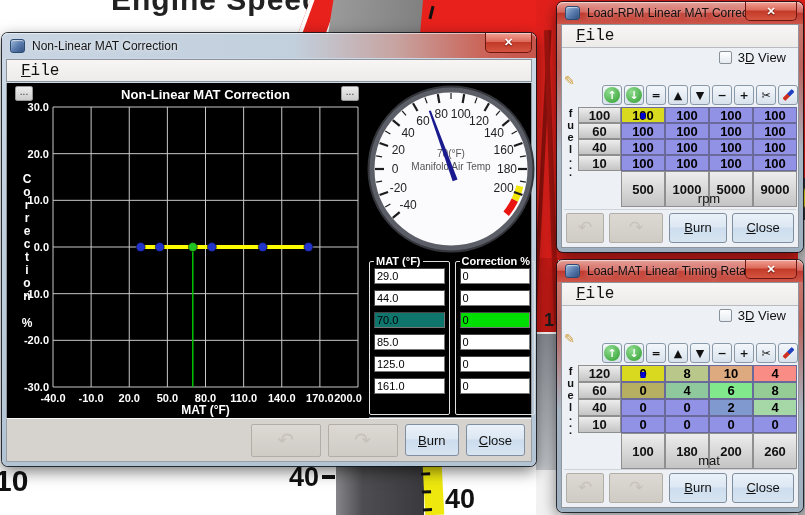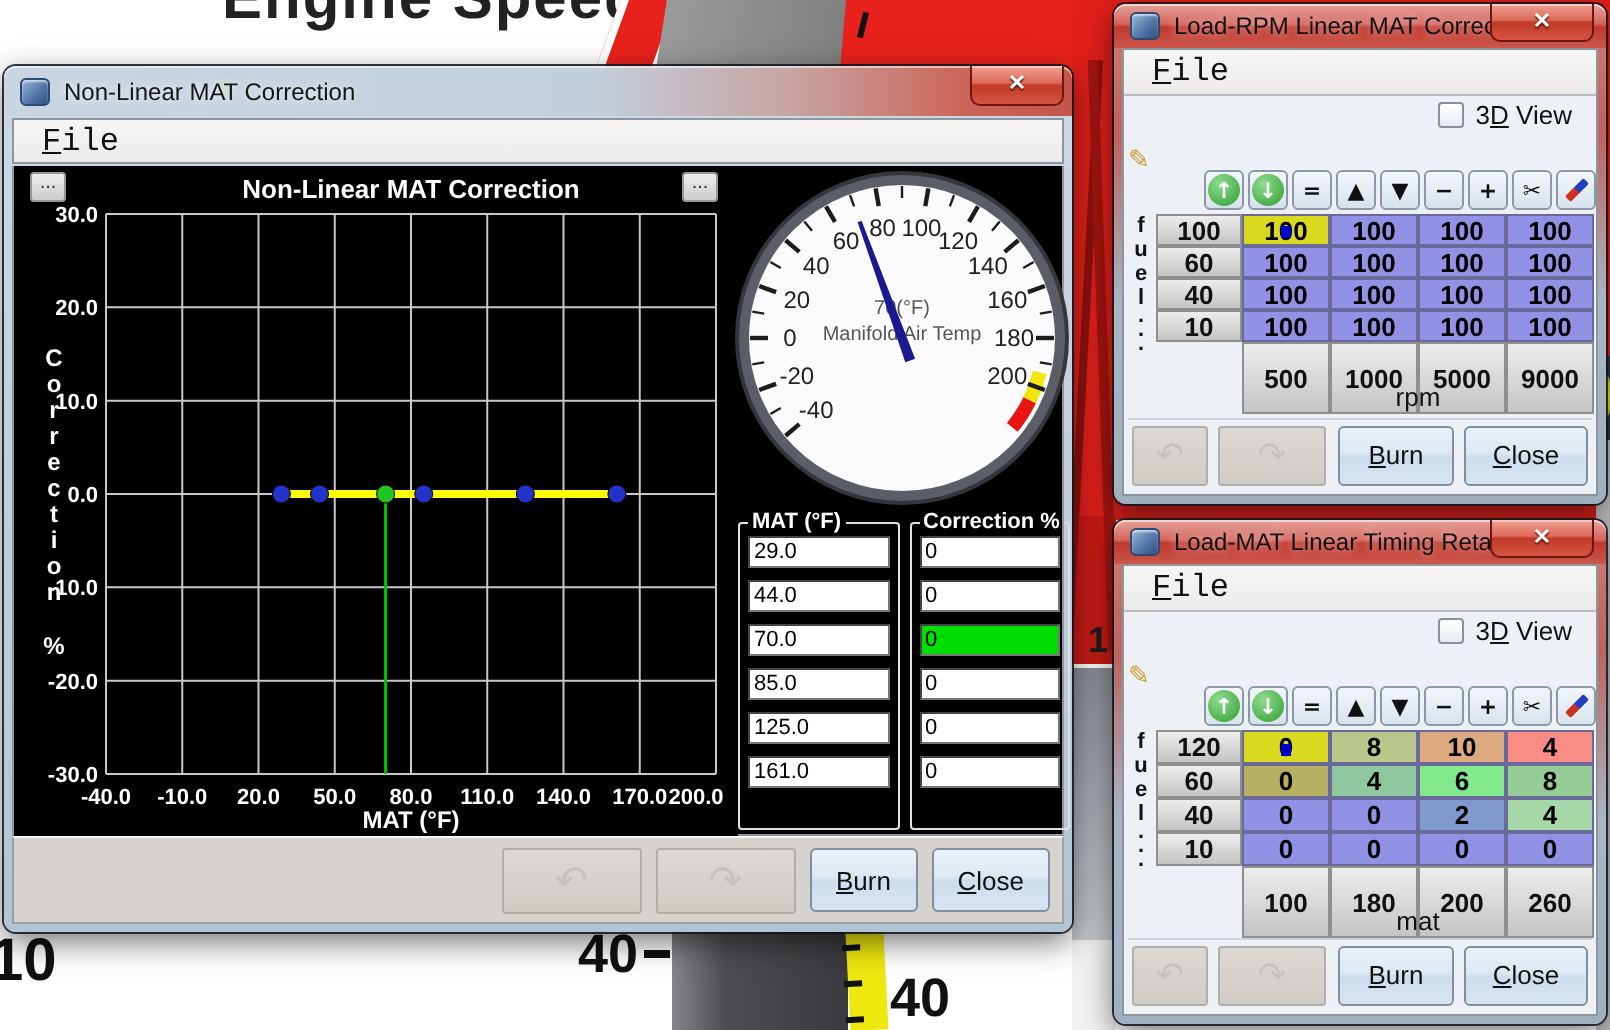--- a/index.html
+++ b/index.html
@@ -248,21 +248,21 @@
           <text x="84" y="72" fill="#555" font-size="10" text-anchor="middle">70(°F)</text>
           <text x="84" y="85" fill="#555" font-size="10" text-anchor="middle">Manifold Air Temp</text>
           <polygon points="90.5474425339514,94.38705907678415 85.66104090586467,96.16556382207763 61.81747078819116,26.09475846033239 63.772031439425845,25.383356562214995" fill="#1a1a8f"></polygon>
         </svg>
       <div class="vt">
         <fieldset>
           <legend>MAT (°F)</legend>
           <div id="mat-col">
               <input readonly="" value="29.0" style="">
               <input readonly="" value="44.0" style="">
-              <input readonly="" value="70.0" style="background: #ffffff;">
+              <input readonly="" value="70.0" style="background: #0f766e;">
               <input readonly="" value="85.0" style="">
               <input readonly="" value="125.0" style="">
               <input readonly="" value="161.0" style="">
             </div>
         </fieldset>
         <fieldset>
           <legend>Correction %</legend>
           <div id="corr-col">
               <input readonly="" value="0" style="">
               <input readonly="" value="0" style="">

